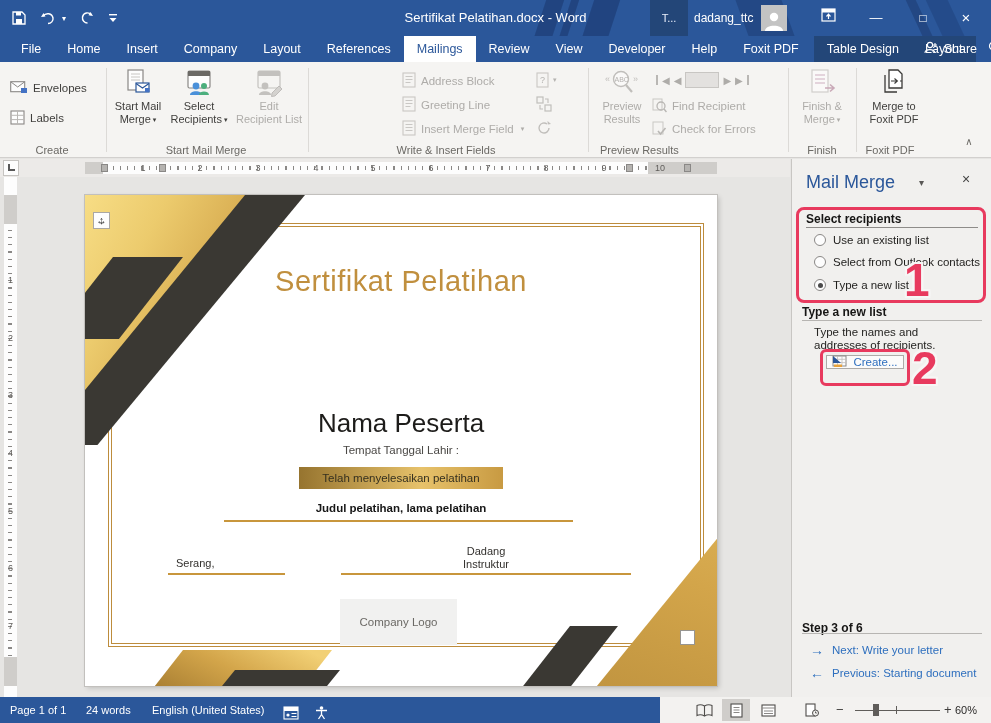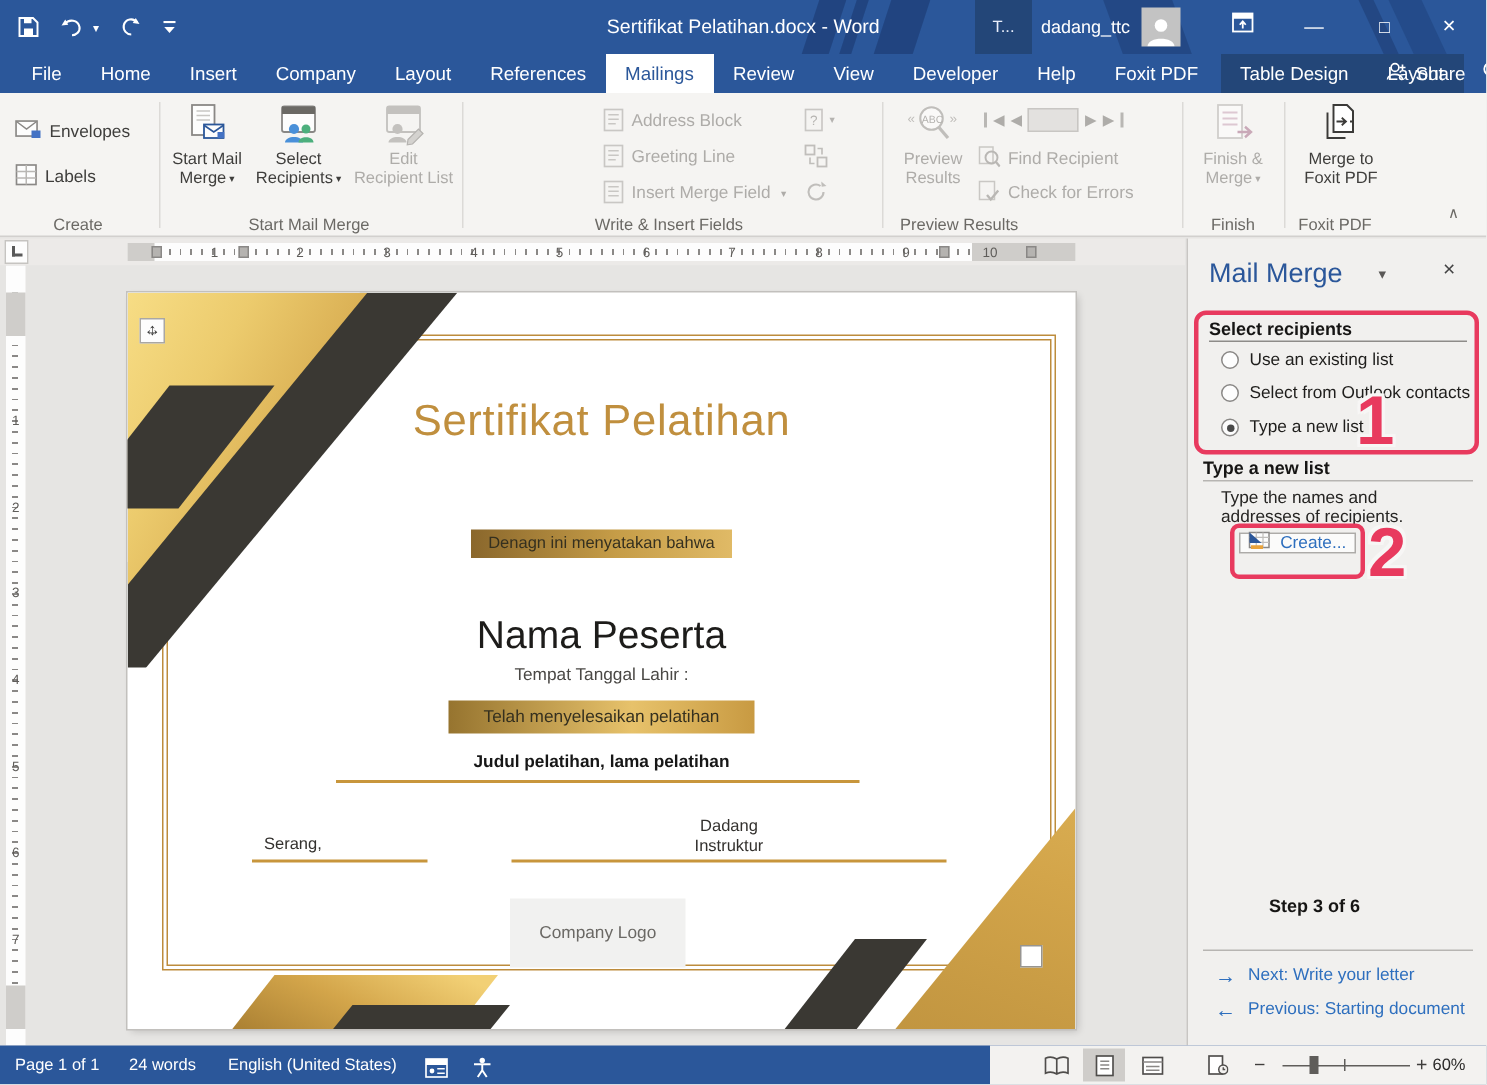--- a/index.html
+++ b/index.html
@@ -463,21 +463,20 @@
       <div class="shape bl-dark charcoal"></div>
       <div class="shape br-gold gold-grad2"></div>
       <div class="shape br-dark charcoal"></div>
       <div class="shape sel-handle"></div>
       <div class="shape move-handle">
         <span>↔</span>
         <span>↕</span>
       </div>
 
       <div class="cert-title">Sertifikat Pelatihan</div>
-      <div class="badge badge1">Denagn ini menyatakan bahwa</div>
       <div class="cert-name">Nama Peserta</div>
       <div class="cert-birth">Tempat Tanggal Lahir :</div>
       <div class="badge badge2">Telah menyelesaikan pelatihan</div>
       <div class="cert-course">Judul pelatihan, lama pelatihan</div>
       <div class="uline ul-course"></div>
       <div class="sign-left">Serang,</div>
       <div class="uline ul-left"></div>
       <div class="sign-right">
         <span>Dadang</span><br>
         <span>Instruktur</span>
@@ -520,21 +519,21 @@
       <span><svg width="16" height="13" viewBox="0 0 16 13">
             <rect x="1" y="1" width="13" height="10" fill="#fdfdfd" stroke="#8a8886" stroke-width="1"></rect>
             <path d="M1 4.3 h13 M1 7.6 h13 M5.5 1 v10 M10 1 v10" stroke="#c0bebb" stroke-width="0.8"></path>
             <path d="M1 1 L9 8 L1 8 z" fill="#2b579a"></path>
             <rect x="2" y="9.5" width="8" height="2.5" fill="#e8a33d"></rect>
           </svg></span>
       <span>Create...</span>
     </div>
     <div class="ann-num num2">2</div>
 
-    <div class="sec-head" style="left:10px; top:438px;margin-left:44px;">Step 3 of 6</div>
+    <div class="sec-head" style="left:10px; top:462px;">Step 3 of 6</div>
     <div class="sec-rule rule-light" style="left:10px; top:474px; width:180px;"></div>
     <div class="step-link" style="top:483px;">
       <span class="arr">→</span>
       <span>Next: Write your letter</span>
     </div>
     <div class="step-link" style="top:506px;">
       <span class="arr">←</span>
       <span>Previous: Starting document</span>
     </div>
   </div>

